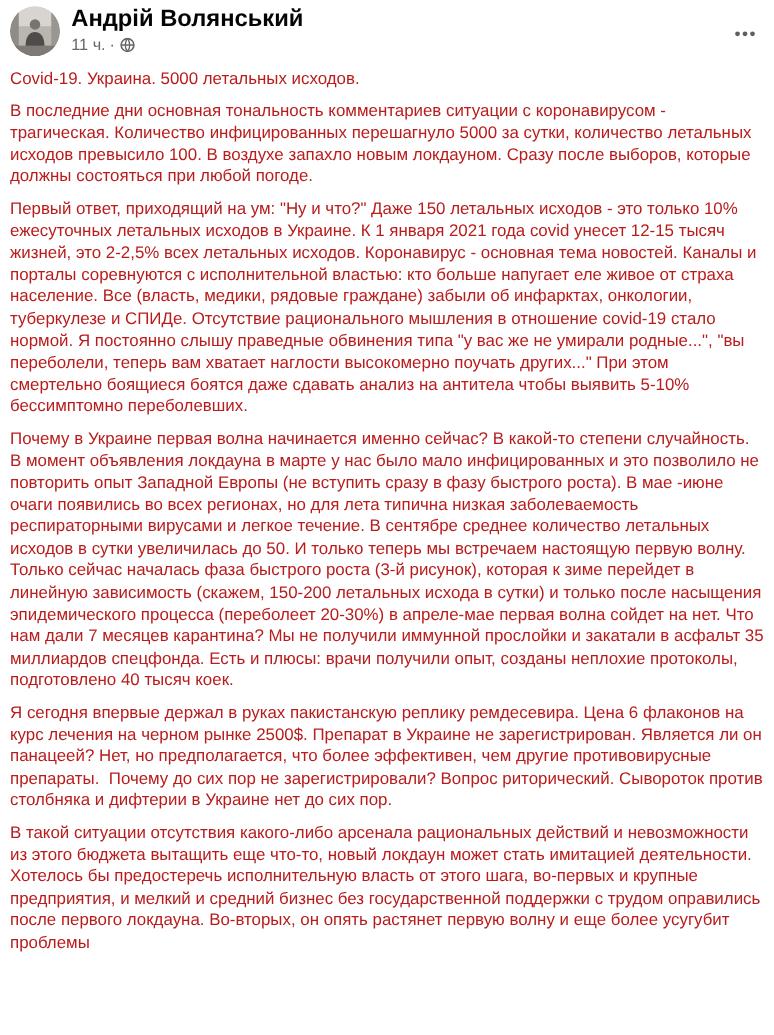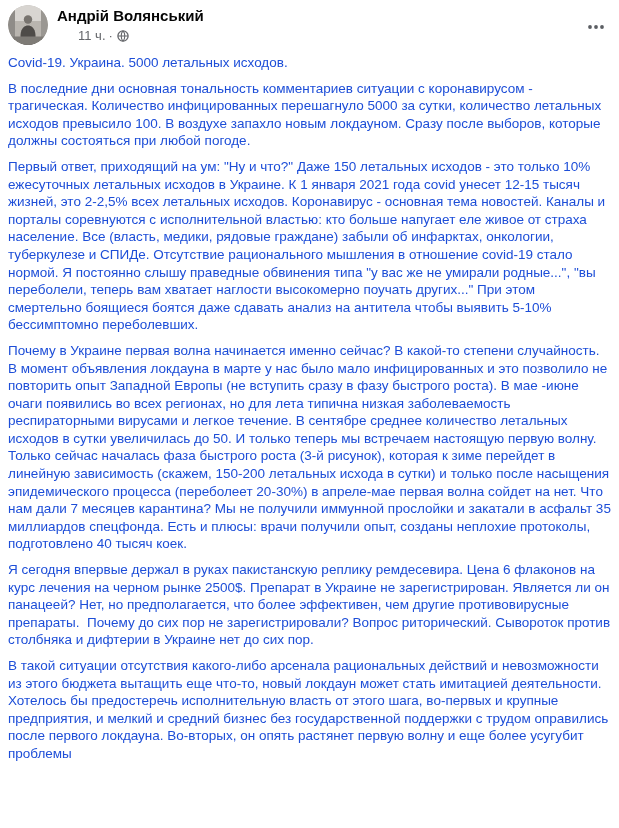--- a/index.html
+++ b/index.html
@@ -32,55 +32,54 @@
     border-radius: 50%;
     overflow: hidden;
     flex: 0 0 40px;
     cursor: pointer;
   }
   .author-block {
     margin-left: 9px;
     padding-top: 1px;
   }
   .author-name {
-    font-size: 15px;
+    font-size: 19px;
     font-weight: 700;
     line-height: 20px;
     color: #050505;
     cursor: pointer;
   }
   .post-meta {
     display: flex;
     align-items: center;
     gap: 3px;
     font-size: 13px;
     line-height: 17px;
     color: #65676B;
     margin-top: 1px;
-    margin-left: 21px;
   }
   .post-meta .timestamp { cursor: pointer; }
   .globe { display: inline-flex; align-items: center; margin-left: 1px; }
   .more-btn {
     margin-left: auto;
     background: none;
     border: none;
     padding: 8px 4px;
     margin-top: 6px;
     margin-right: 2px;
     cursor: pointer;
     display: inline-flex;
     align-items: center;
     border-radius: 50%;
   }
   .post-body {
     padding: 9px 8px 0 8px;
     font-size: 13.5px;
     line-height: 17.6px;
-    color: #1d4ed8;
+    color: #b91c1c;
   }
   .post-body p {
     margin: 0 0 8px 0;
     white-space: pre-wrap;
   }
 </style>
 </head>
 <body>
 
 <div class="post">

